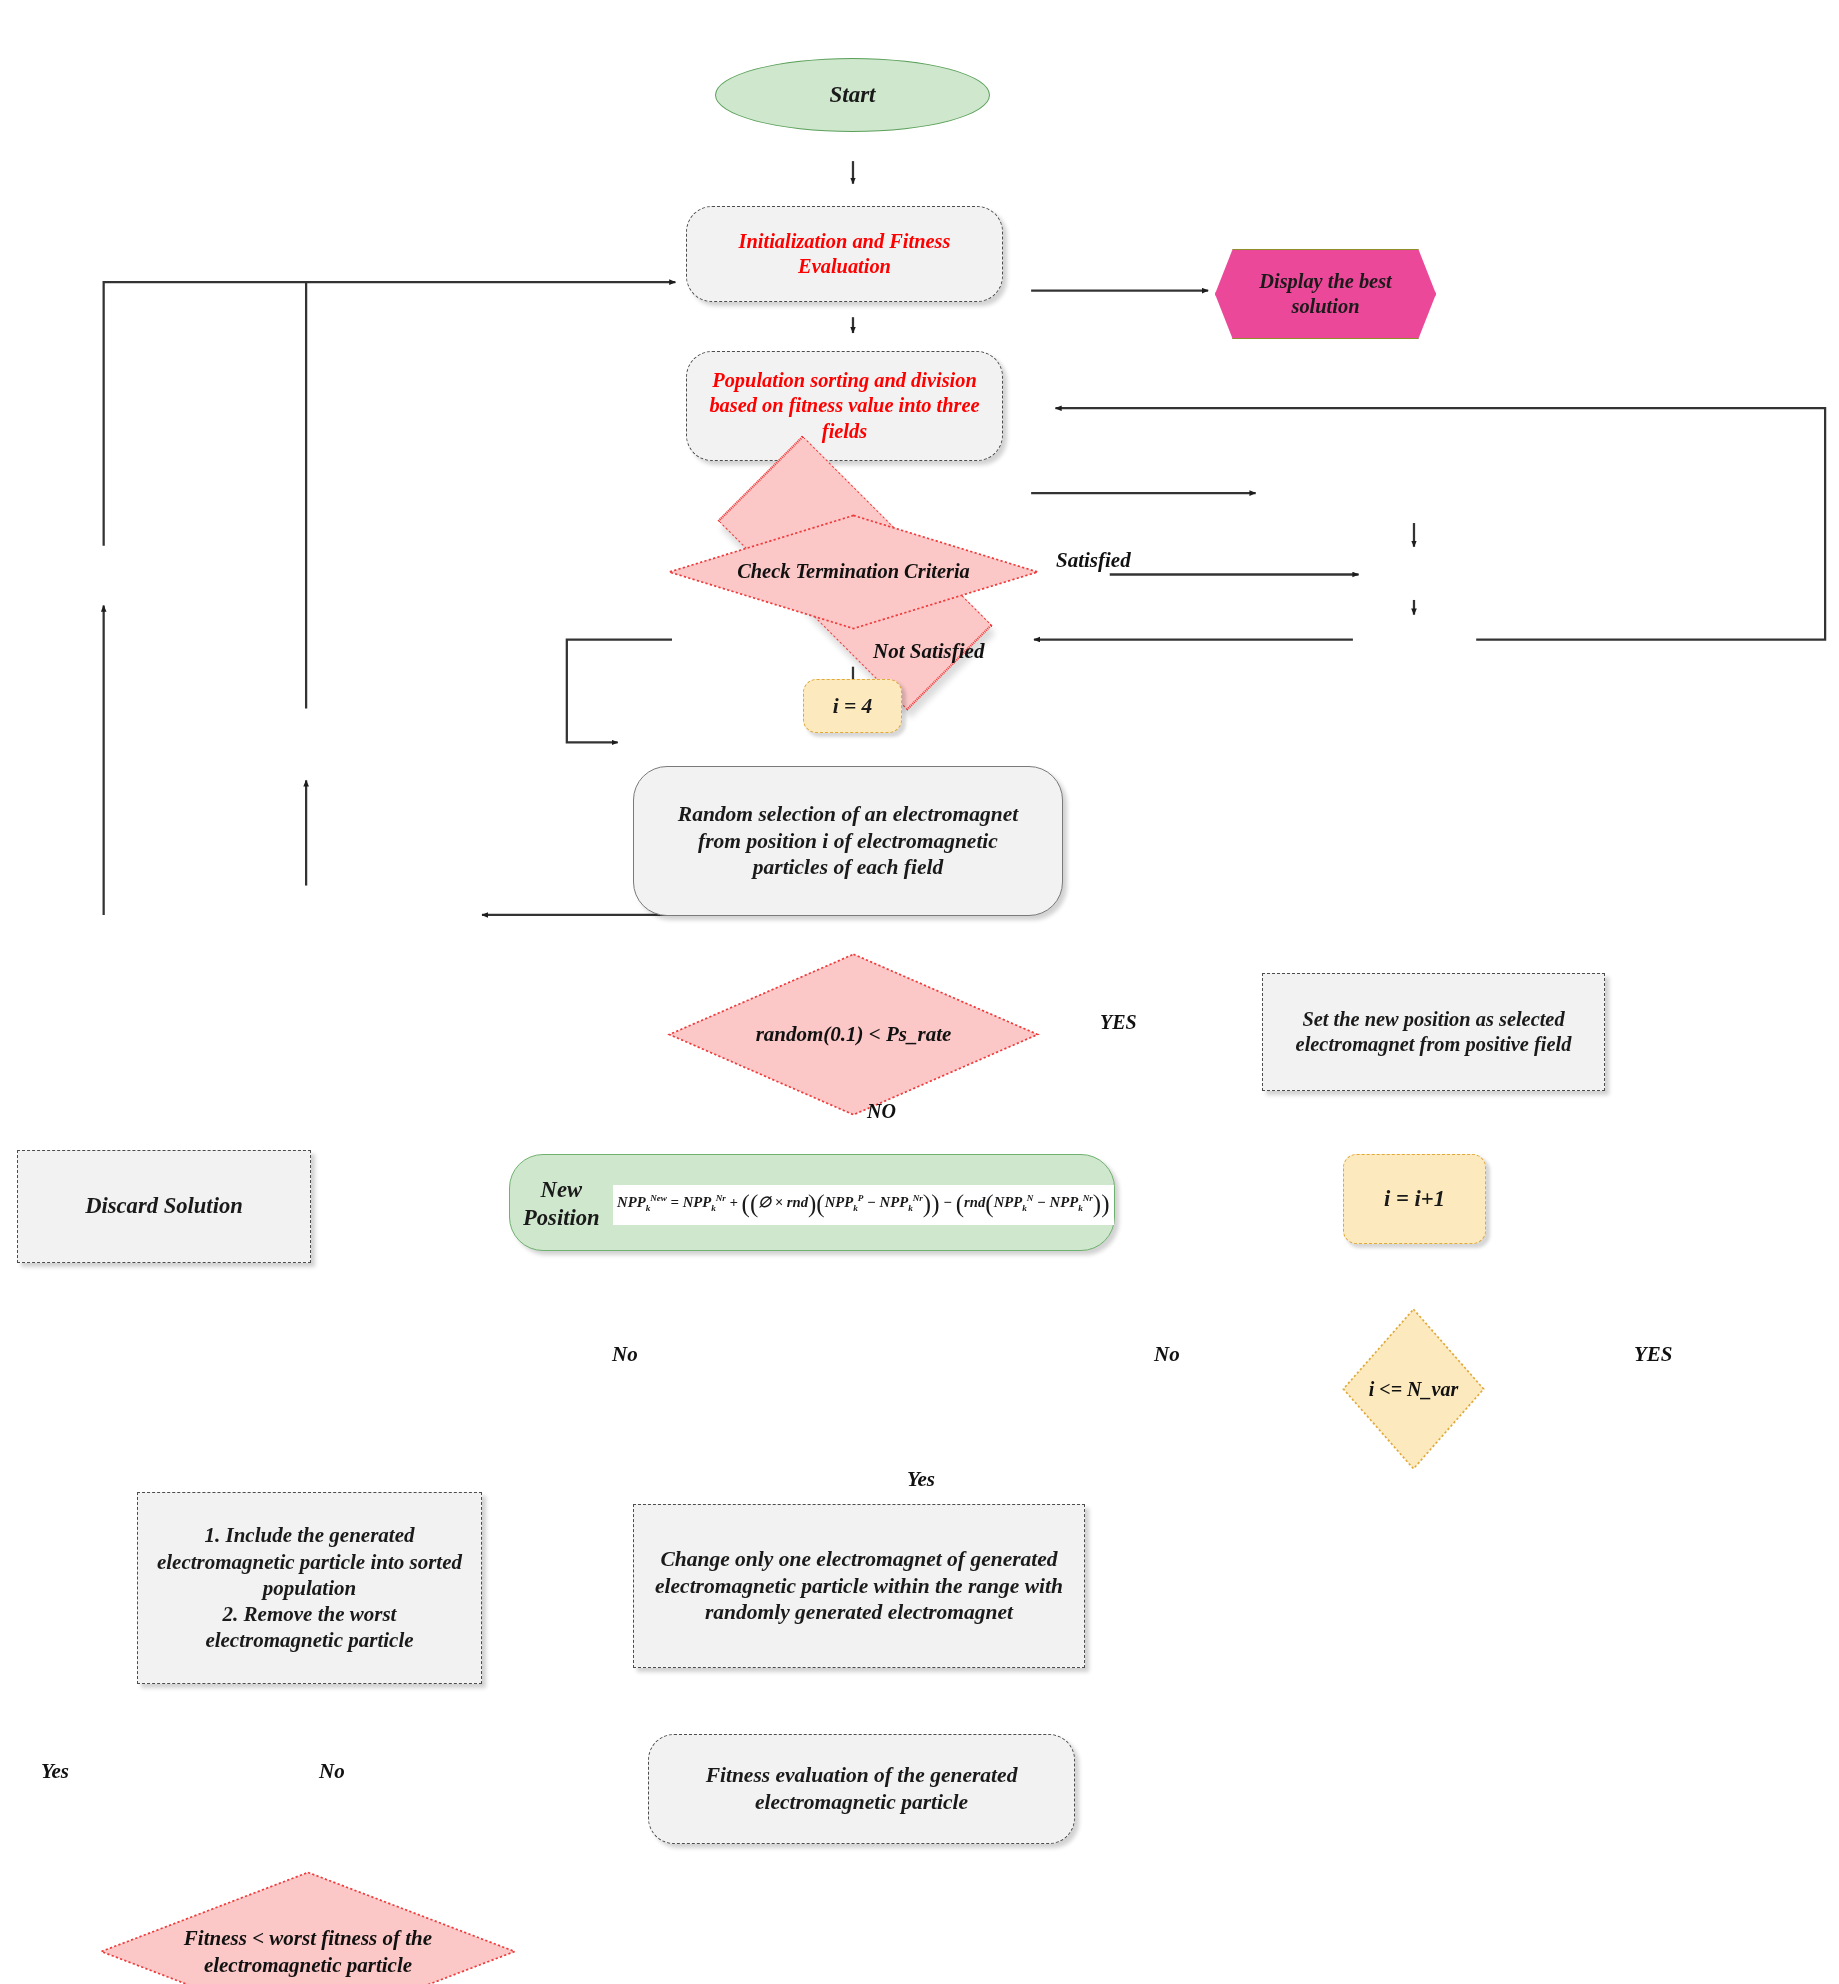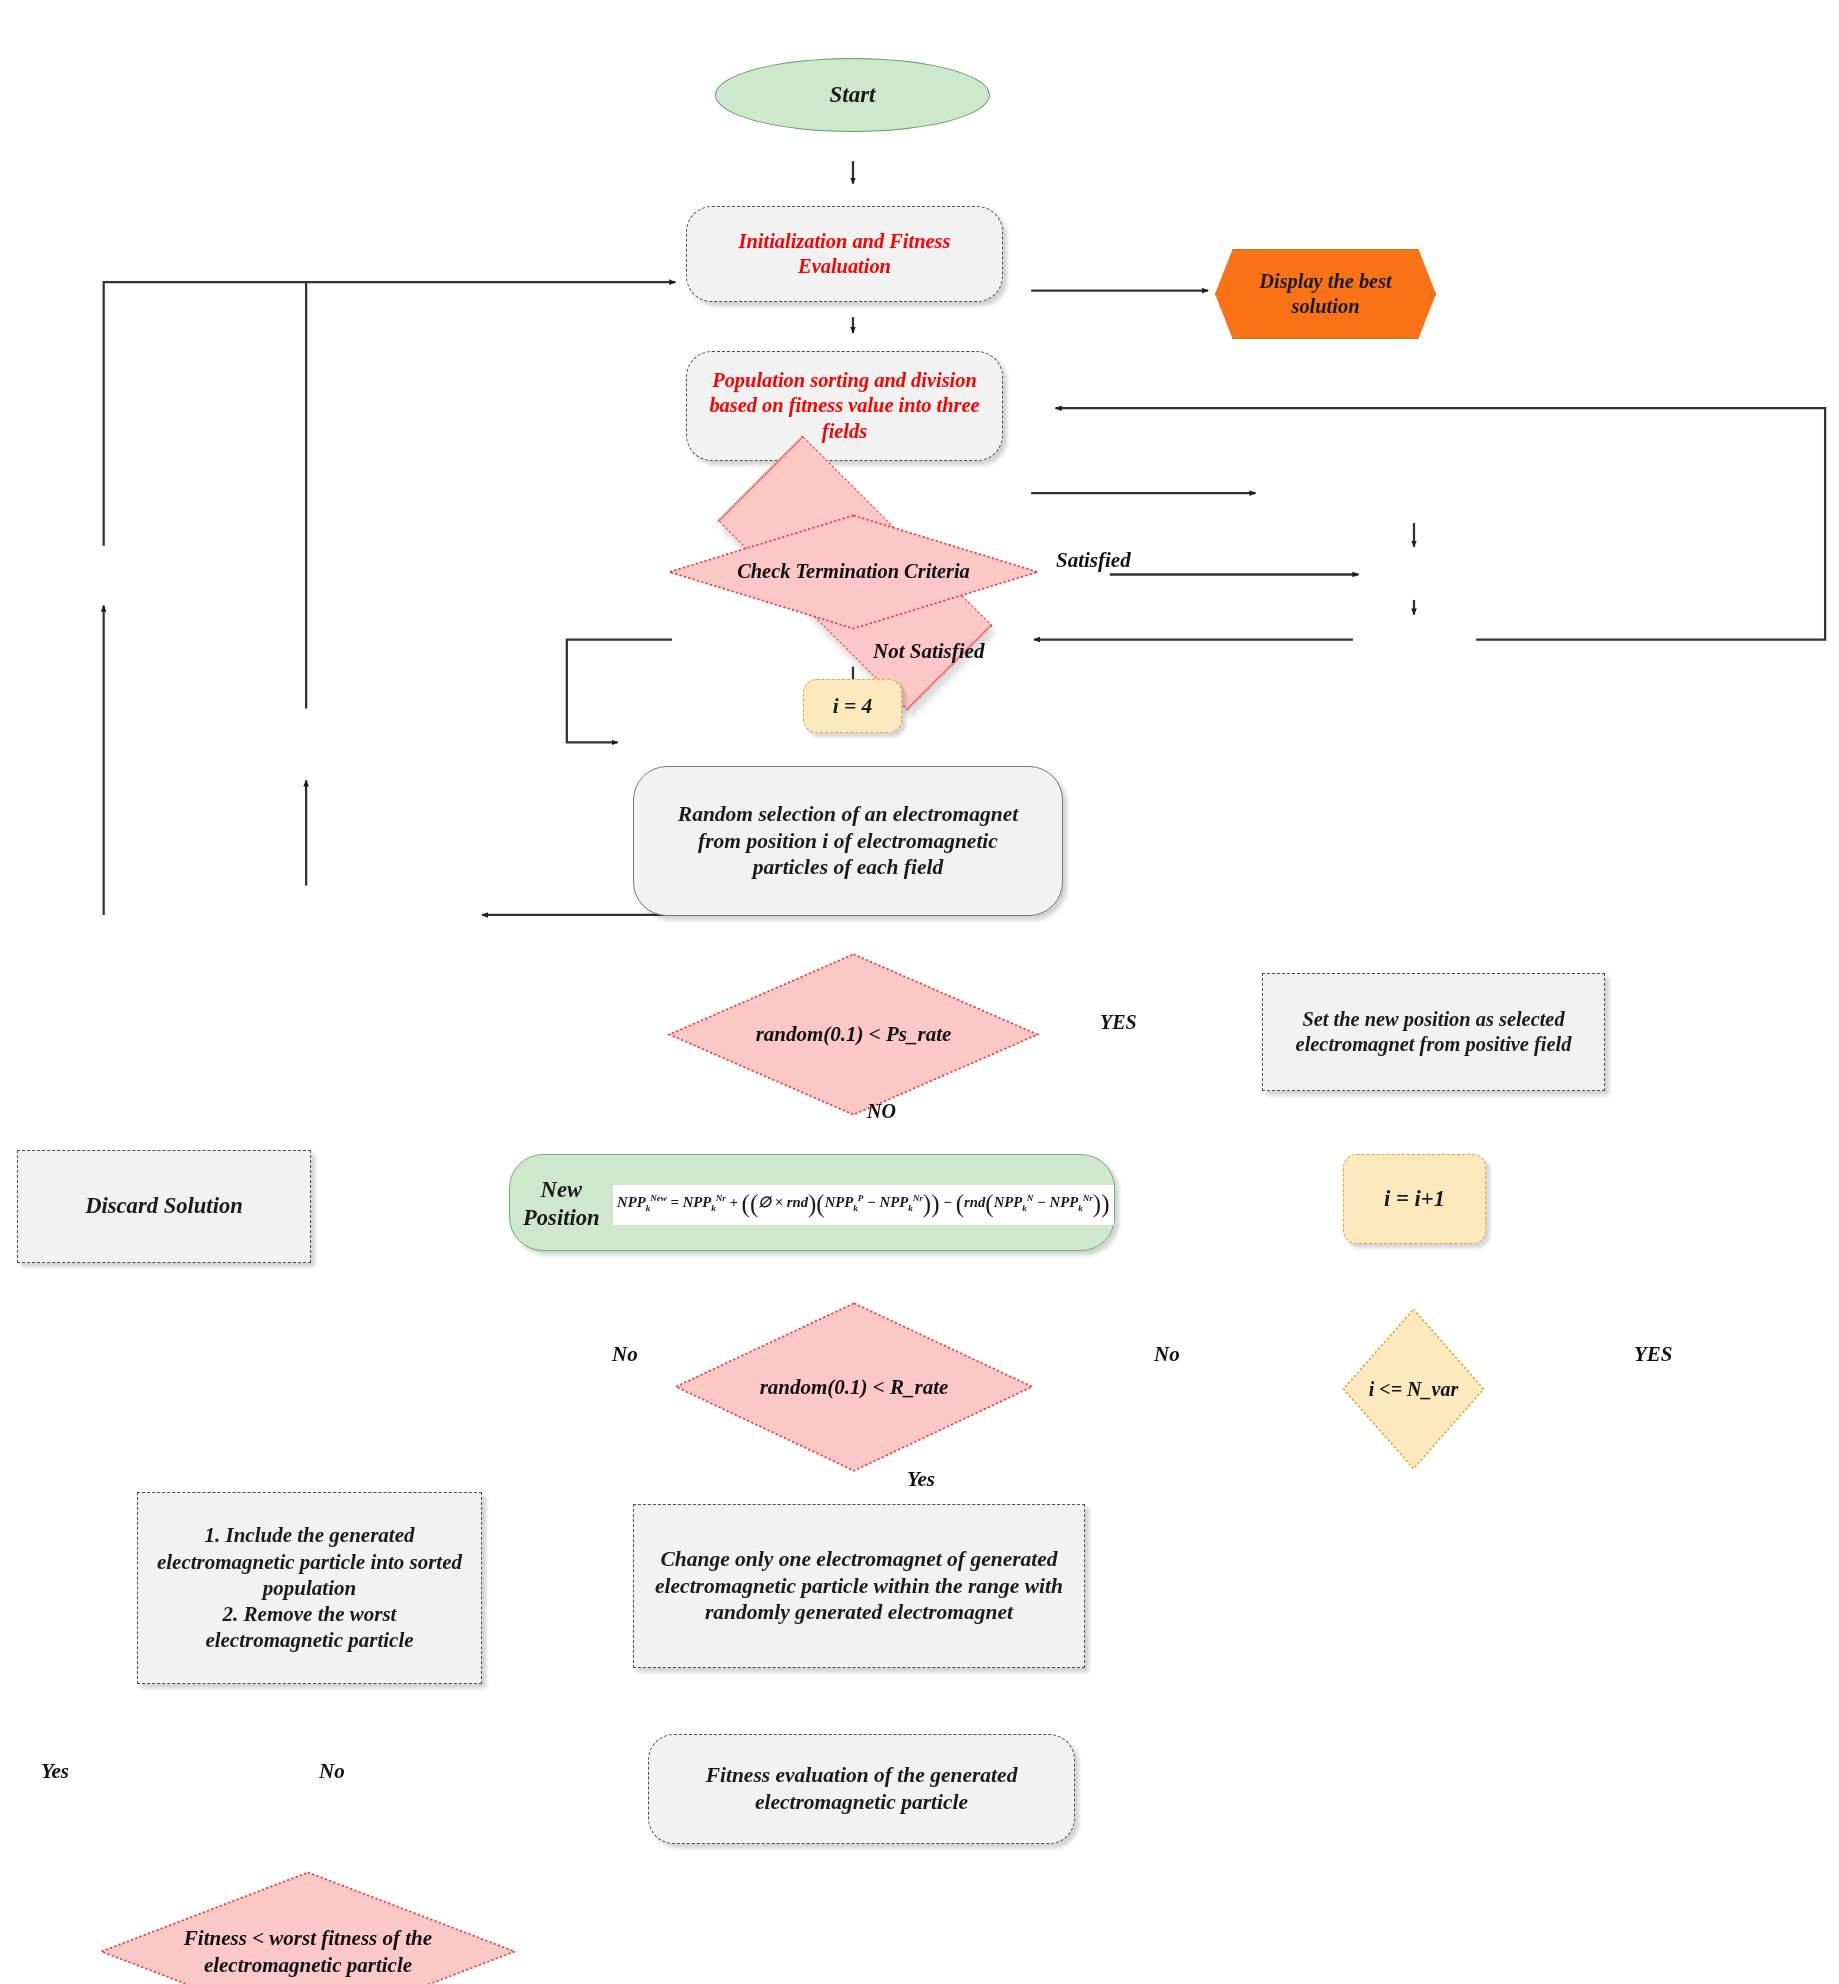--- a/index.html
+++ b/index.html
@@ -32,21 +32,21 @@
   }
   .green-stadium{
     background:#cfe7cd;border:1.1px solid #6fb26f;border-radius:34px;
     box-shadow:4px 4px 4px rgba(0,0,0,.18);
   }
   .formula-strip{
     background:#ffffff;width:100%;padding:3.4px 0 5.7px 0;margin-top:2.3px;
     font-weight:bold;font-style:italic;
   }
   .hexshape{
-    background:#f97316;border:1.1px solid #8f8f2a;
+    background:#ec4899;border:1.1px solid #8f8f2a;
     clip-path:polygon(8% 0%,92% 0%,100% 50%,92% 100%,8% 100%,0% 50%);
     box-shadow:4.5px 4.5px 4.5px rgba(0,0,0,.22);
   }
   
   .dia-wrap{position:absolute;}
   .dia-shape{position:absolute;left:0;top:0;width:100%;height:100%;
     background:#fbc7c7;border:1.1px dotted #ef3b3b;transform:rotate(45deg);
     box-shadow:3.4px 3.4px 4.5px rgba(0,0,0,.14);}
   .dia-label{position:absolute;left:0;top:0;width:100%;height:100%;
     display:flex;align-items:center;justify-content:center;text-align:center;
@@ -186,28 +186,20 @@
 
   <div class="dia-wrap" style="left:1341px;top:1259px;width:145px;height:164px;">
     <svg width="145" height="164" style="position:absolute;left:0;top:0;" viewBox="0 0 256 290">
       <polygon points="128,4 252,145 128,286 4,145" fill="#fce9bd" stroke="#e0a93a" stroke-width="3" stroke-dasharray="4 4"></polygon>
     </svg>
     <div class="dia-label" style="font-size:20px;">
       <span>i &lt;= N_var</span>
     </div>
   </div>
 
-  <div class="dia-wrap" style="left:673px;top:1253px;width:362px;height:172px;">
-    <svg width="362" height="172" style="position:absolute;left:0;top:0;" viewBox="0 0 640 305">
-      <polygon points="320,4 636,152 320,301 4,152" fill="#fbc7c7" stroke="#ef3b3b" stroke-width="3" stroke-dasharray="4 4"></polygon>
-    </svg>
-    <div class="dia-label" style="font-size:21px;">
-      <span>random(0.1) &lt; R_rate</span>
-    </div>
-  </div>
 
   <div class="node proc-dashed-round" style="left:648px;top:1686px;width:427px;height:110px;font-size:21.5px;padding:0 22.6px;">
     <span>Fitness evaluation of the generated electromagnetic particle</span>
   </div>
 
   <div class="node proc-dashed" style="left:633px;top:1456px;width:452px;height:164px;font-size:21.5px;padding:0 17px;">
     <span>Change only one electromagnet of generated electromagnetic particle within the range with randomly generated electromagnet</span>
   </div>
 
   <div class="dia-wrap" style="left:99px;top:1822px;width:418px;height:163px;">

